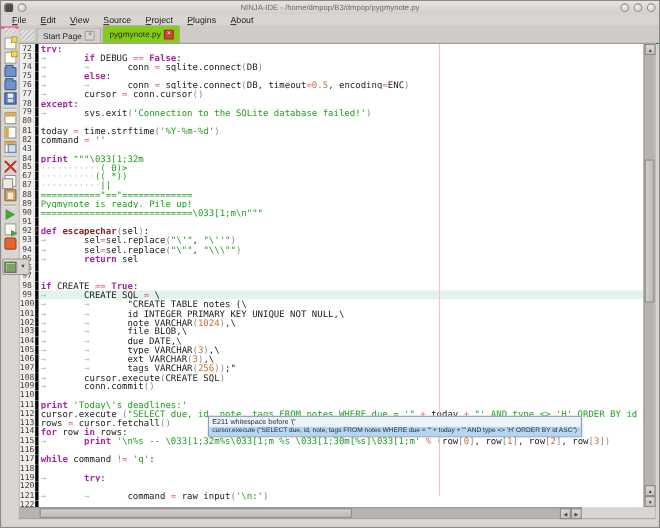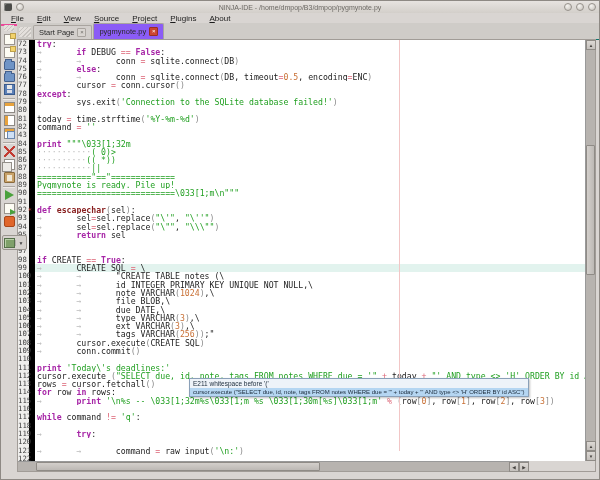--- a/index.html
+++ b/index.html
@@ -59,31 +59,31 @@
     border:1px solid #9a958f;border-radius:2px;display:flex;align-items:center;z-index:5}
   .symicon{width:9px;height:8px;margin-left:1px;background:#7fa06a;border:1px solid #55704a;
     box-shadow:inset 1px 1px 0 #b9d0a8}
   .symarrow{flex:1;text-align:center;font-size:5px;color:#444;border-left:1px solid #b4b0ac}
   
   .tabbar{position:absolute;left:16px;top:22px;right:0;height:16px;background:#cfccc8;
     border-bottom:1px solid #0f766e;display:flex;align-items:flex-end}
   .tabbar .hatch{width:12px;height:10px;margin:0 2px 2px 2px}
   .tab{height:13px;display:flex;align-items:center;gap:3px;padding:0 5px;font-size:7.5px;color:#2a2a2a;
     background:#d3cfcc;border:1px solid #a9a49f;border-bottom:none;border-radius:2px 2px 0 0;margin-right:1px}
-  .tab.active{background:#8b5cf6;height:15px}
+  .tab.active{background:#84cc16;height:15px}
   .tclose{width:7px;height:7px;font-size:6px;line-height:6px;text-align:center;border-radius:1px;
     background:#d9d5d1;border:1px solid #a9a49f;color:#6d6a66}
   .tclose::before{content:"×"}
   .tclose.red{background:#cc4433;border-color:#992f22;color:#fff}
   
   .editor{position:absolute;left:16px;top:38px;right:3px;bottom:7px;background:#fff;
     border:1px solid #a19c97;box-sizing:border-box}
   .rows{position:absolute;left:0;top:0;right:10px;bottom:10px;overflow:hidden;background:#fff}
   .row{display:flex;height:8.3px;line-height:8.3px;font-family:"DejaVu Sans Mono",monospace;font-size:8.2px}
-  .gut{flex:none;width:17px;background:#efeeec;border-right:6px solid #000000;color:#3d3d3d;
+  .gut{flex:none;width:17px;background:#efeeec;border-right:3px solid #000000;color:#3d3d3d;
     text-align:right;padding-right:3px;font-size:7.3px;position:relative;box-sizing:border-box}
   .gmark{position:absolute;right:-3px;top:1px;color:#bb3a2c;font-size:7px;z-index:3}
   .src{flex:1;white-space:pre;overflow:hidden;padding-left:2px}
   .row.cur .src{background:#e2f3ee}
   .tk-k{color:#a726a7;font-weight:bold}
   .tk-o{color:#dd6677}
   .tk-s{color:#22a022}
   .tk-n{color:#c87035}
   .tk-b{color:#8a8a8a}
   .tk-d{color:#1c1c1c}
@@ -228,21 +228,21 @@
       </div>
       <div class="row">
         <span class="gut">84</span>
         <span class="src"><span><span class="tk-k">print</span><span class="tk-d"> </span><span class="tk-s">"""\033[1;32m</span></span></span>
       </div>
       <div class="row">
         <span class="gut">85</span>
         <span class="src"><span class="u-warn"><span class="tk-w">···········</span><span class="tk-s">( 0)&gt;</span></span></span>
       </div>
       <div class="row">
-        <span class="gut">86</span>
+        <span class="gut">67</span>
         <span class="src"><span><span class="tk-w">··········</span><span class="tk-s">(( *))</span></span></span>
       </div>
       <div class="row">
         <span class="gut">87</span>
         <span class="src"><span><span class="tk-w">···········</span><span class="tk-s">||</span></span></span>
       </div>
       <div class="row">
         <span class="gut">88</span>
         <span class="src"><span><span class="tk-s">==========="=="=============</span></span></span>
       </div>

